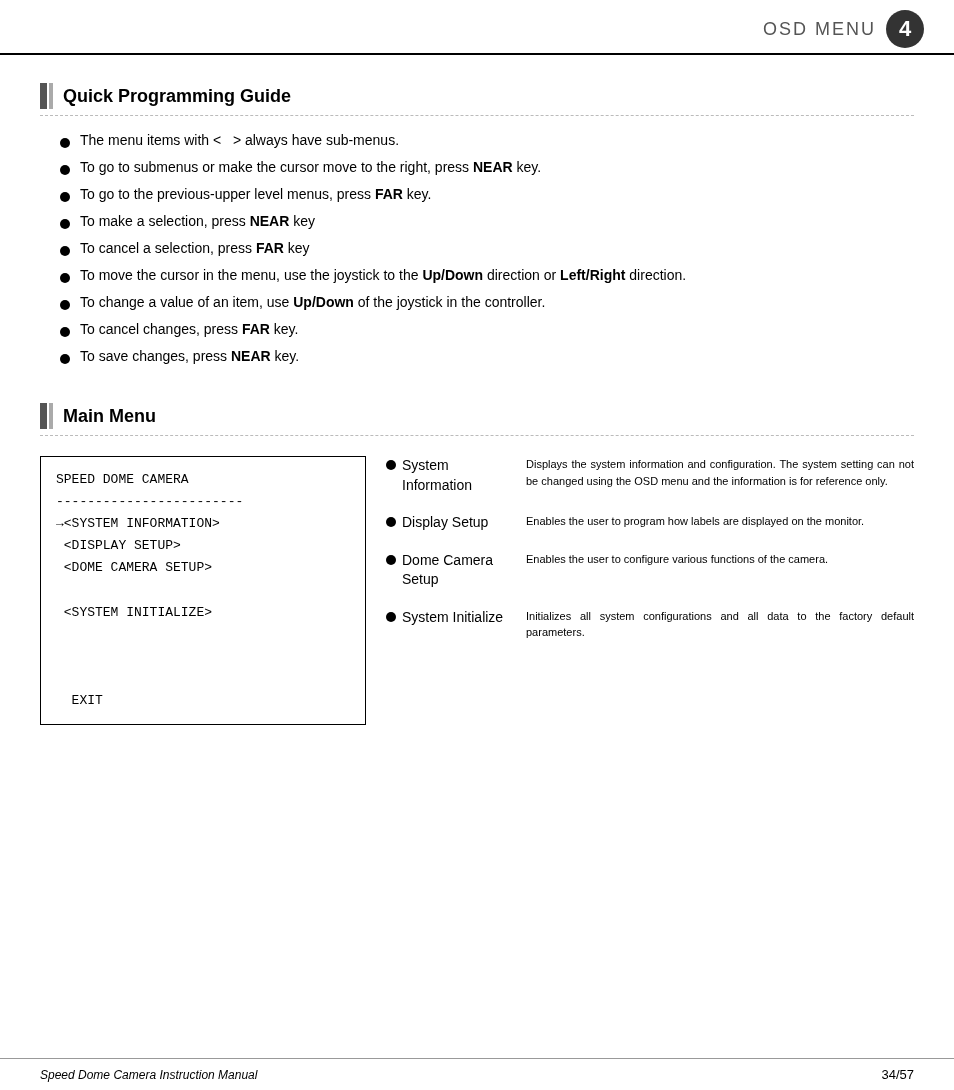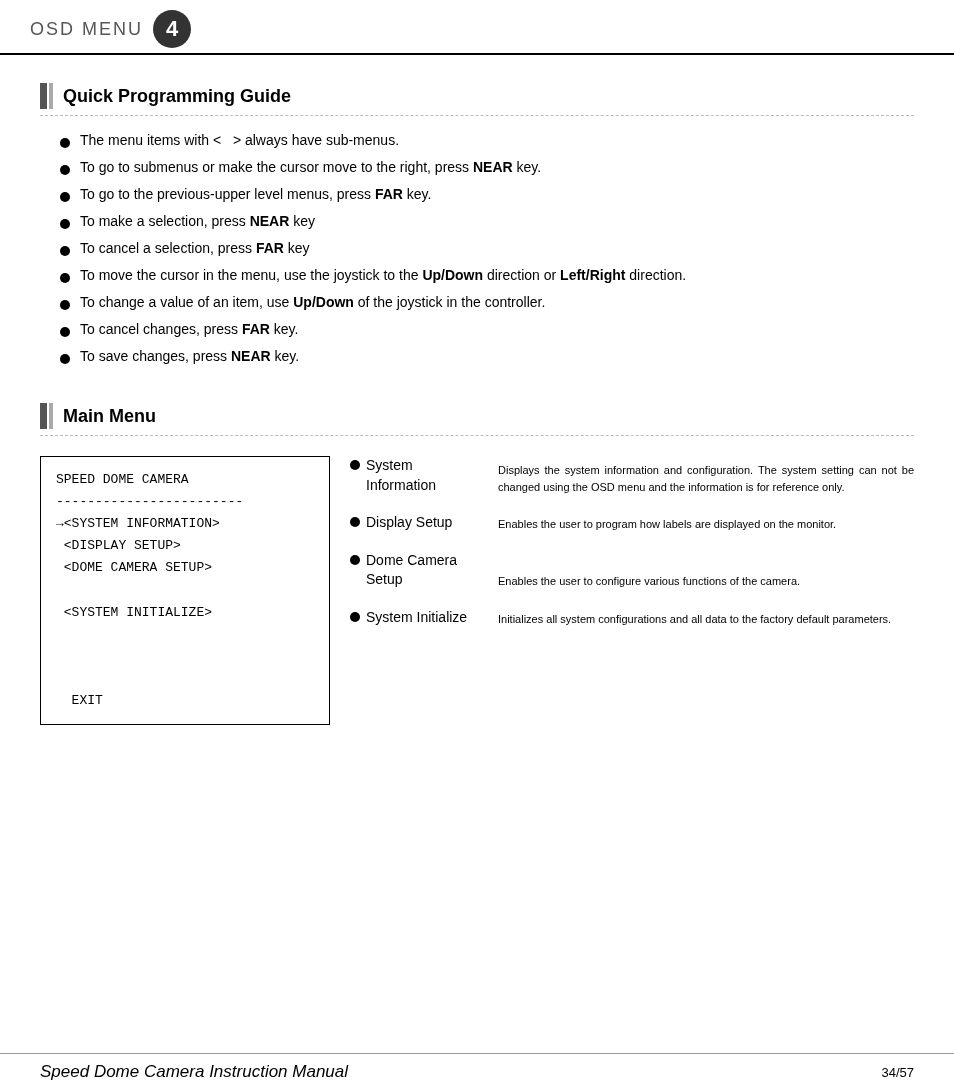--- a/index.html
+++ b/index.html
@@ -9,21 +9,21 @@
       background: #fff;
       font-family: Arial, Helvetica, sans-serif;
       font-size: 14px;
       color: #000;
       position: relative;
     }
 
     
     .header {
       display: flex;
-      justify-content: flex-start;
+      justify-content: flex-end;
       align-items: center;
       padding: 10px 30px 5px 30px;
       border-bottom: 2px solid #000;
     }
     .header-title {
       font-size: 18px;
       letter-spacing: 2px;
       font-weight: normal;
       margin-right: 10px;
       color: #555;
@@ -85,40 +85,40 @@
       gap: 0;
       margin-top: 20px;
     }
 
     
     .osd-box {
       border: 1px solid #000;
       padding: 12px 15px;
       font-family: 'Courier New', Courier, monospace;
       font-size: 13px;
-      width: 290px;
+      width: 326px;
       min-height: 260px;
       flex-shrink: 0;
       line-height: 1.7;
       color: #000;
     }
     .osd-line {
       white-space: pre;
     }
 
     
     .menu-items-table {
       flex: 1;
       padding-left: 20px;
     }
     .menu-item-row {
       display: flex;
-      align-items: flex-end;
+      align-items: flex-start;
       margin-bottom: 18px;
-      gap: 8px;
+      gap: 0;
     }
     .menu-item-label-col {
       width: 130px;
       flex-shrink: 0;
       display: flex;
       align-items: flex-start;
     }
     .menu-item-bullet {
       width: 10px;
       height: 10px;
@@ -148,21 +148,21 @@
       left: 0;
       right: 0;
       border-top: 1px solid #999;
       padding: 8px 40px;
       display: flex;
       justify-content: space-between;
       align-items: center;
     }
     .footer-left {
       font-style: italic;
-      font-size: 17px;
+      font-size: 12px;
     }
     .footer-right {
       font-size: 13px;
     }
 
     .section-heading-wrapper {
       display: flex;
       align-items: center;
       margin-bottom: 14px;
       padding-bottom: 6px;

